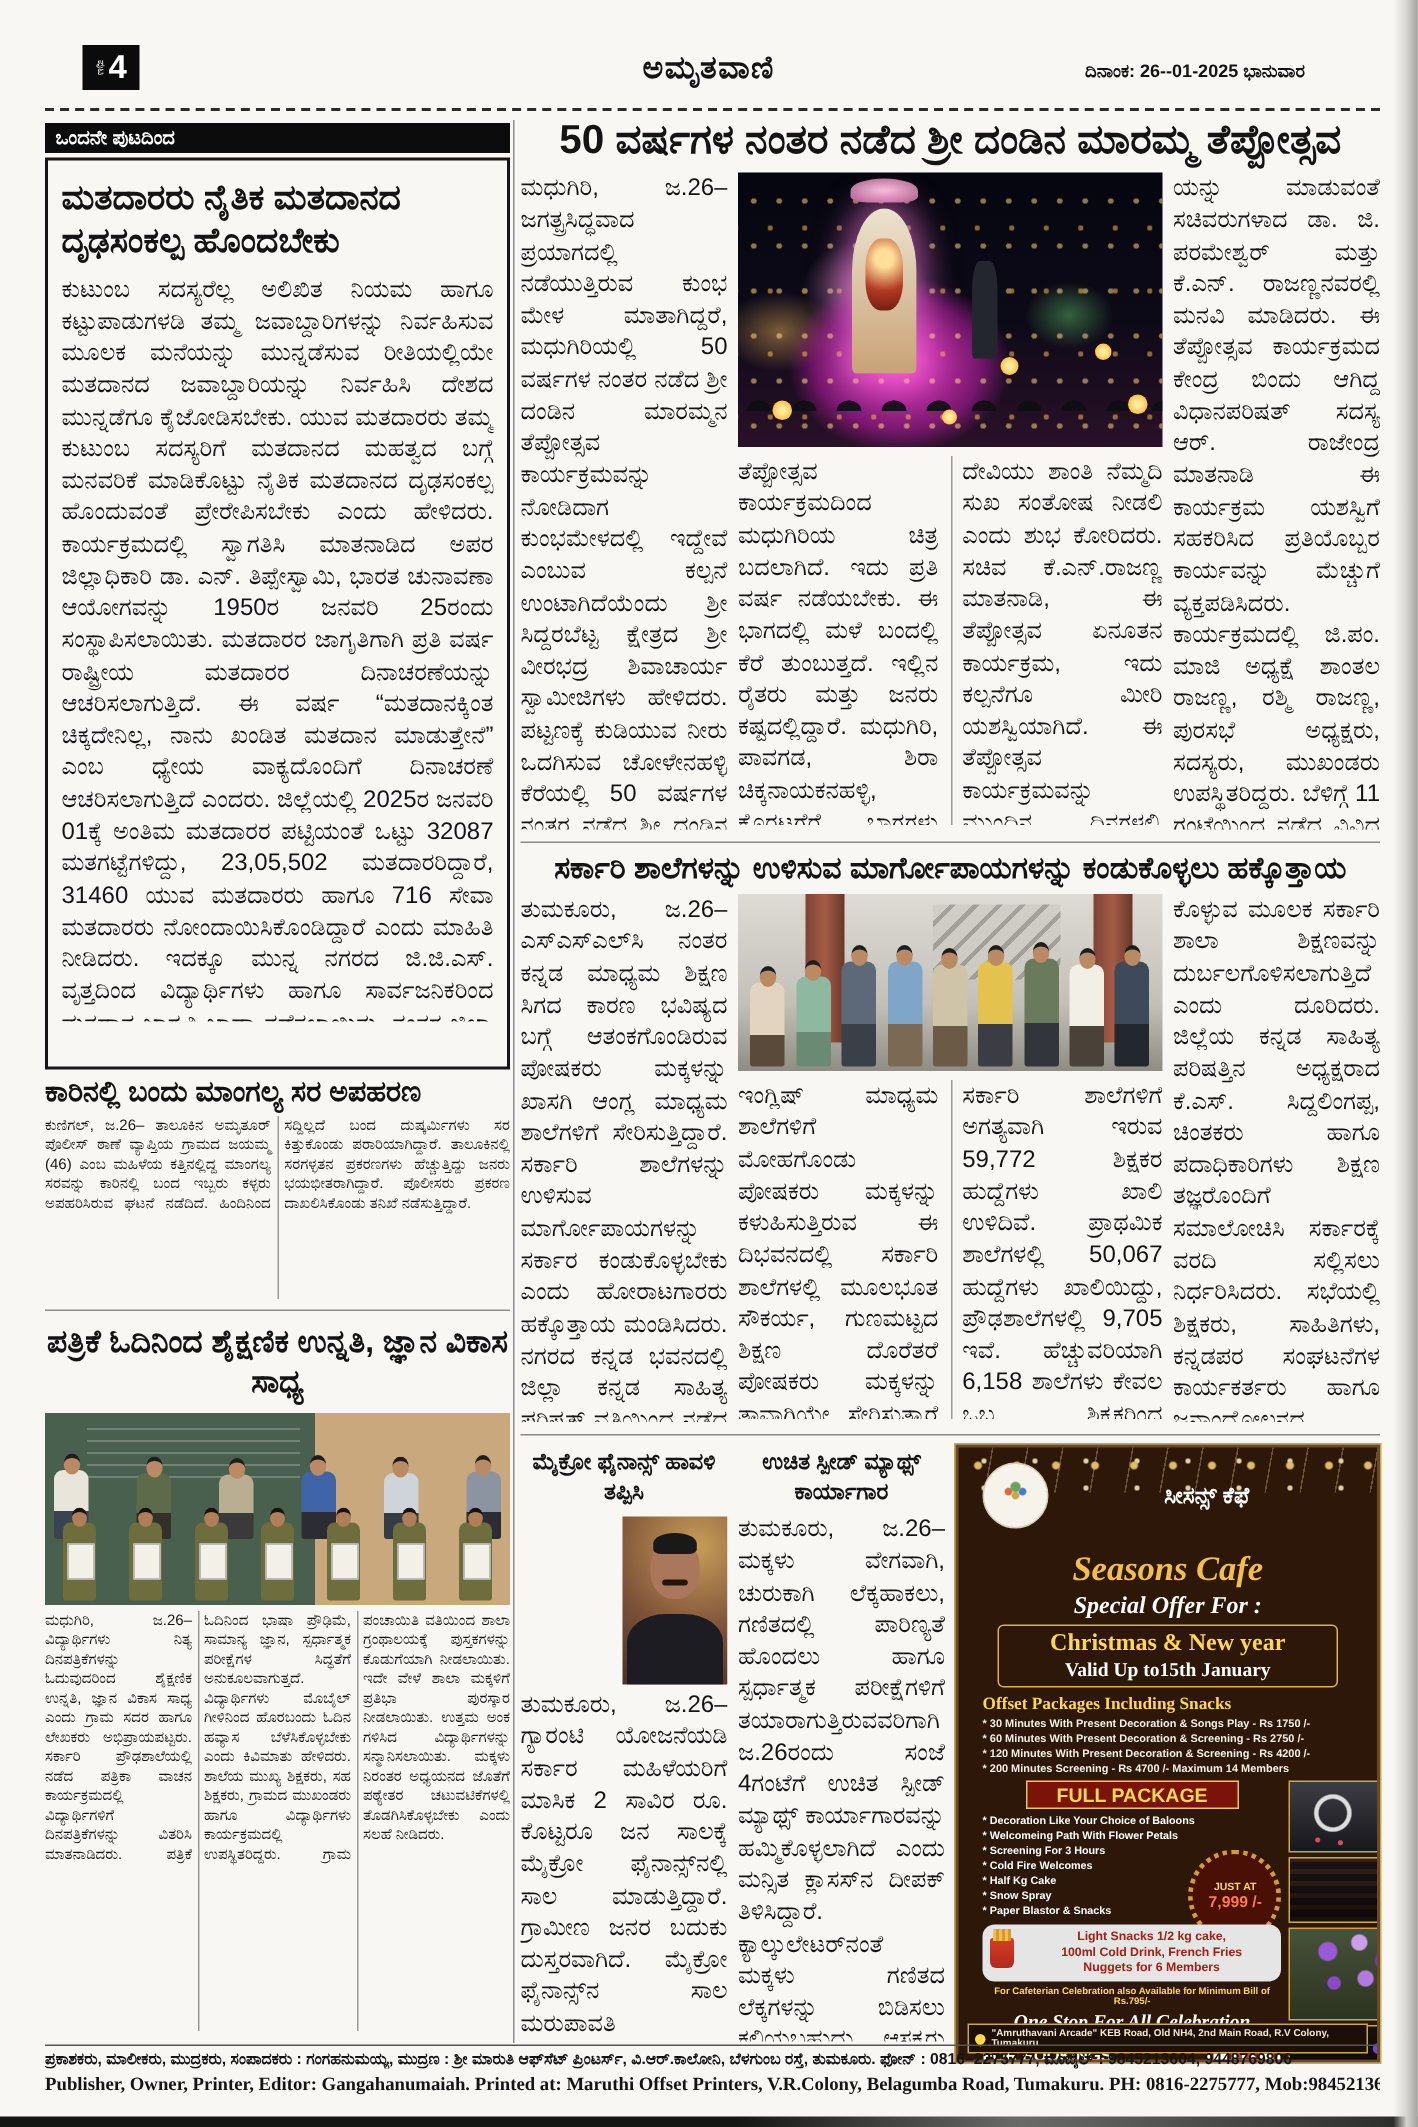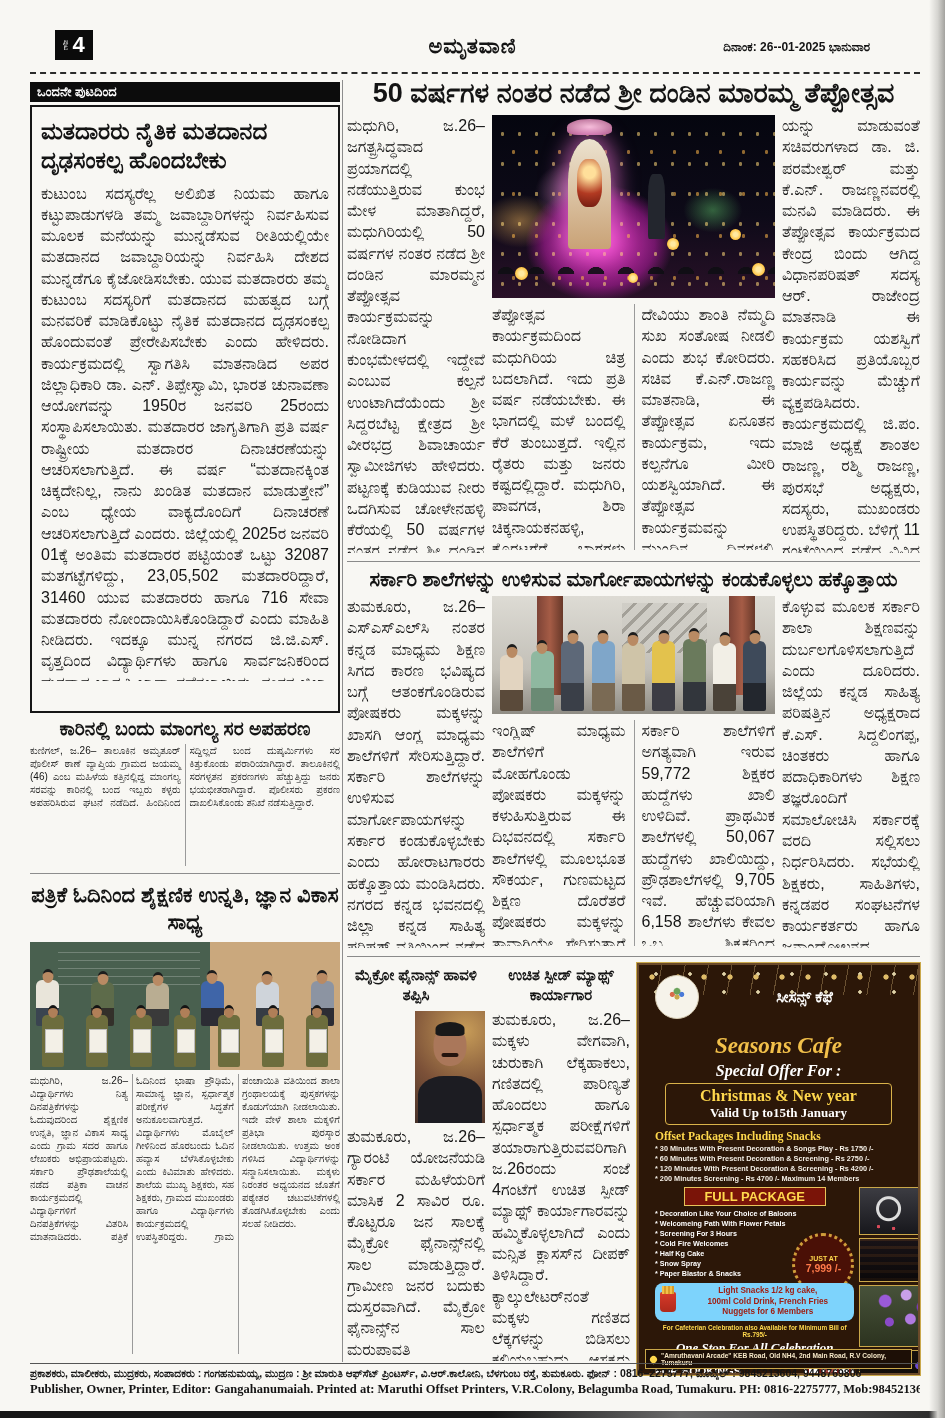--- a/index.html
+++ b/index.html
@@ -18,21 +18,21 @@
   .col-left{position:absolute;left:30px;top:82px;width:310px;}
   .v-divider{position:absolute;left:342px;top:80px;height:1282px;border-left:1px solid #8d8d8d;}
   .col-right{position:absolute;left:347px;top:78px;width:573px;}
   .jtext{font-size:16px;line-height:1.33;text-align:justify;overflow:hidden;}
   .jtext-sm{font-size:10px;line-height:1.3;text-align:justify;overflow:hidden;}
   
   .tagbar{background:#0c0c0c;color:#fff;font-weight:bold;font-size:13px;padding:2px 7px;margin-bottom:3px;}
   .voting-box{border:2px solid #161616;padding:8px 9px;height:588px;overflow:hidden;}
   .voting-head{font-size:23px;font-weight:bold;text-align:left;line-height:1.25;margin:2px 0 8px;}
   .mangalya{margin-top:5px;}
-  .mangalya-head{font-size:19px;font-weight:bold;text-align:center;margin:2px 0 4px;}
+  .mangalya-head{font-size:19px;font-weight:bold;text-align:left;margin:2px 0 4px;}
   .mangalya-body{height:122px;column-count:2;column-gap:9px;column-rule:1px solid #9a9a9a;}
   .patrike-head{border-top:1px solid #8d8d8d;margin-top:7px;padding-top:7px;
                 font-size:21px;font-weight:bold;text-align:center;line-height:1.3;}
   .patrike-body{height:280px;column-count:3;column-gap:8px;column-rule:1px solid #9a9a9a;margin-top:4px;}
   
   .main-head{font-size:27px;font-weight:bold;text-align:center;line-height:1.15;margin:0 0 6px;}
   .grid3{display:grid;grid-template-columns:138px 283px 138px;column-gap:7px;}
   .t-col{height:438px;}
   .t-mid .midtext{display:flex;gap:8px;margin-top:6px;height:246px;overflow:hidden;}
   .t-mid .midtext>div{flex:1;border-left:1px solid #9a9a9a;padding-left:7px;}
@@ -135,21 +135,21 @@
   .ad-mid{display:flex;gap:5px;margin-top:4px;}
   .ad-mid-left{flex:1;position:relative;}
   .fullpkg{background:#7a1408;border:1px solid #e8c45a;color:#ffd84d;font-weight:bold;
       font-size:13px;text-align:center;width:70%;margin:0 auto 3px;padding:1px 0;}
   .bullets{font-size:7.2px;font-weight:bold;line-height:1.38;width:72%;}
   .badge{position:absolute;right:0;top:46px;width:56px;height:56px;border-radius:50%;
       background:#4a1006;border:3px dotted #cf9d3a;display:flex;flex-direction:column;
       align-items:center;justify-content:center;}
   .badge .b1{font-size:7px;color:#ffd84d;font-weight:bold;}
   .badge .b2{font-size:10.5px;color:#ff7a4a;font-weight:bold;}
-  .snackbox{background:#7dd3fc;border-radius:8px;color:#a02014;font-weight:bold;font-size:8.2px;
+  .snackbox{background:#e5e5e5;border-radius:8px;color:#a02014;font-weight:bold;font-size:8.2px;
       text-align:center;padding:3px 4px 3px 30px;margin:4px 0 3px;position:relative;line-height:1.3;}
   .fries{position:absolute;left:5px;top:50%;transform:translateY(-50%);width:16px;height:20px;
       background:linear-gradient(#d83a2a,#b02a1c);border-radius:2px 2px 4px 4px;}
   .fries::before{content:"";position:absolute;left:2px;right:2px;top:-6px;height:8px;
       background:repeating-linear-gradient(90deg,#f2c04a 0 2px,#d89a2a 2px 4px);}
   .ad-cafnote{color:#ffd84d;font-size:6.4px;font-weight:bold;text-align:center;}
   .ad-onestop{font-family:"Liberation Serif",serif;font-style:italic;font-weight:bold;
       font-size:13px;text-align:center;margin:2px 0;}
   .ad-bookrow{display:flex;align-items:center;gap:6px;}
   .ad-bookings{font-size:11px;font-weight:bold;}

